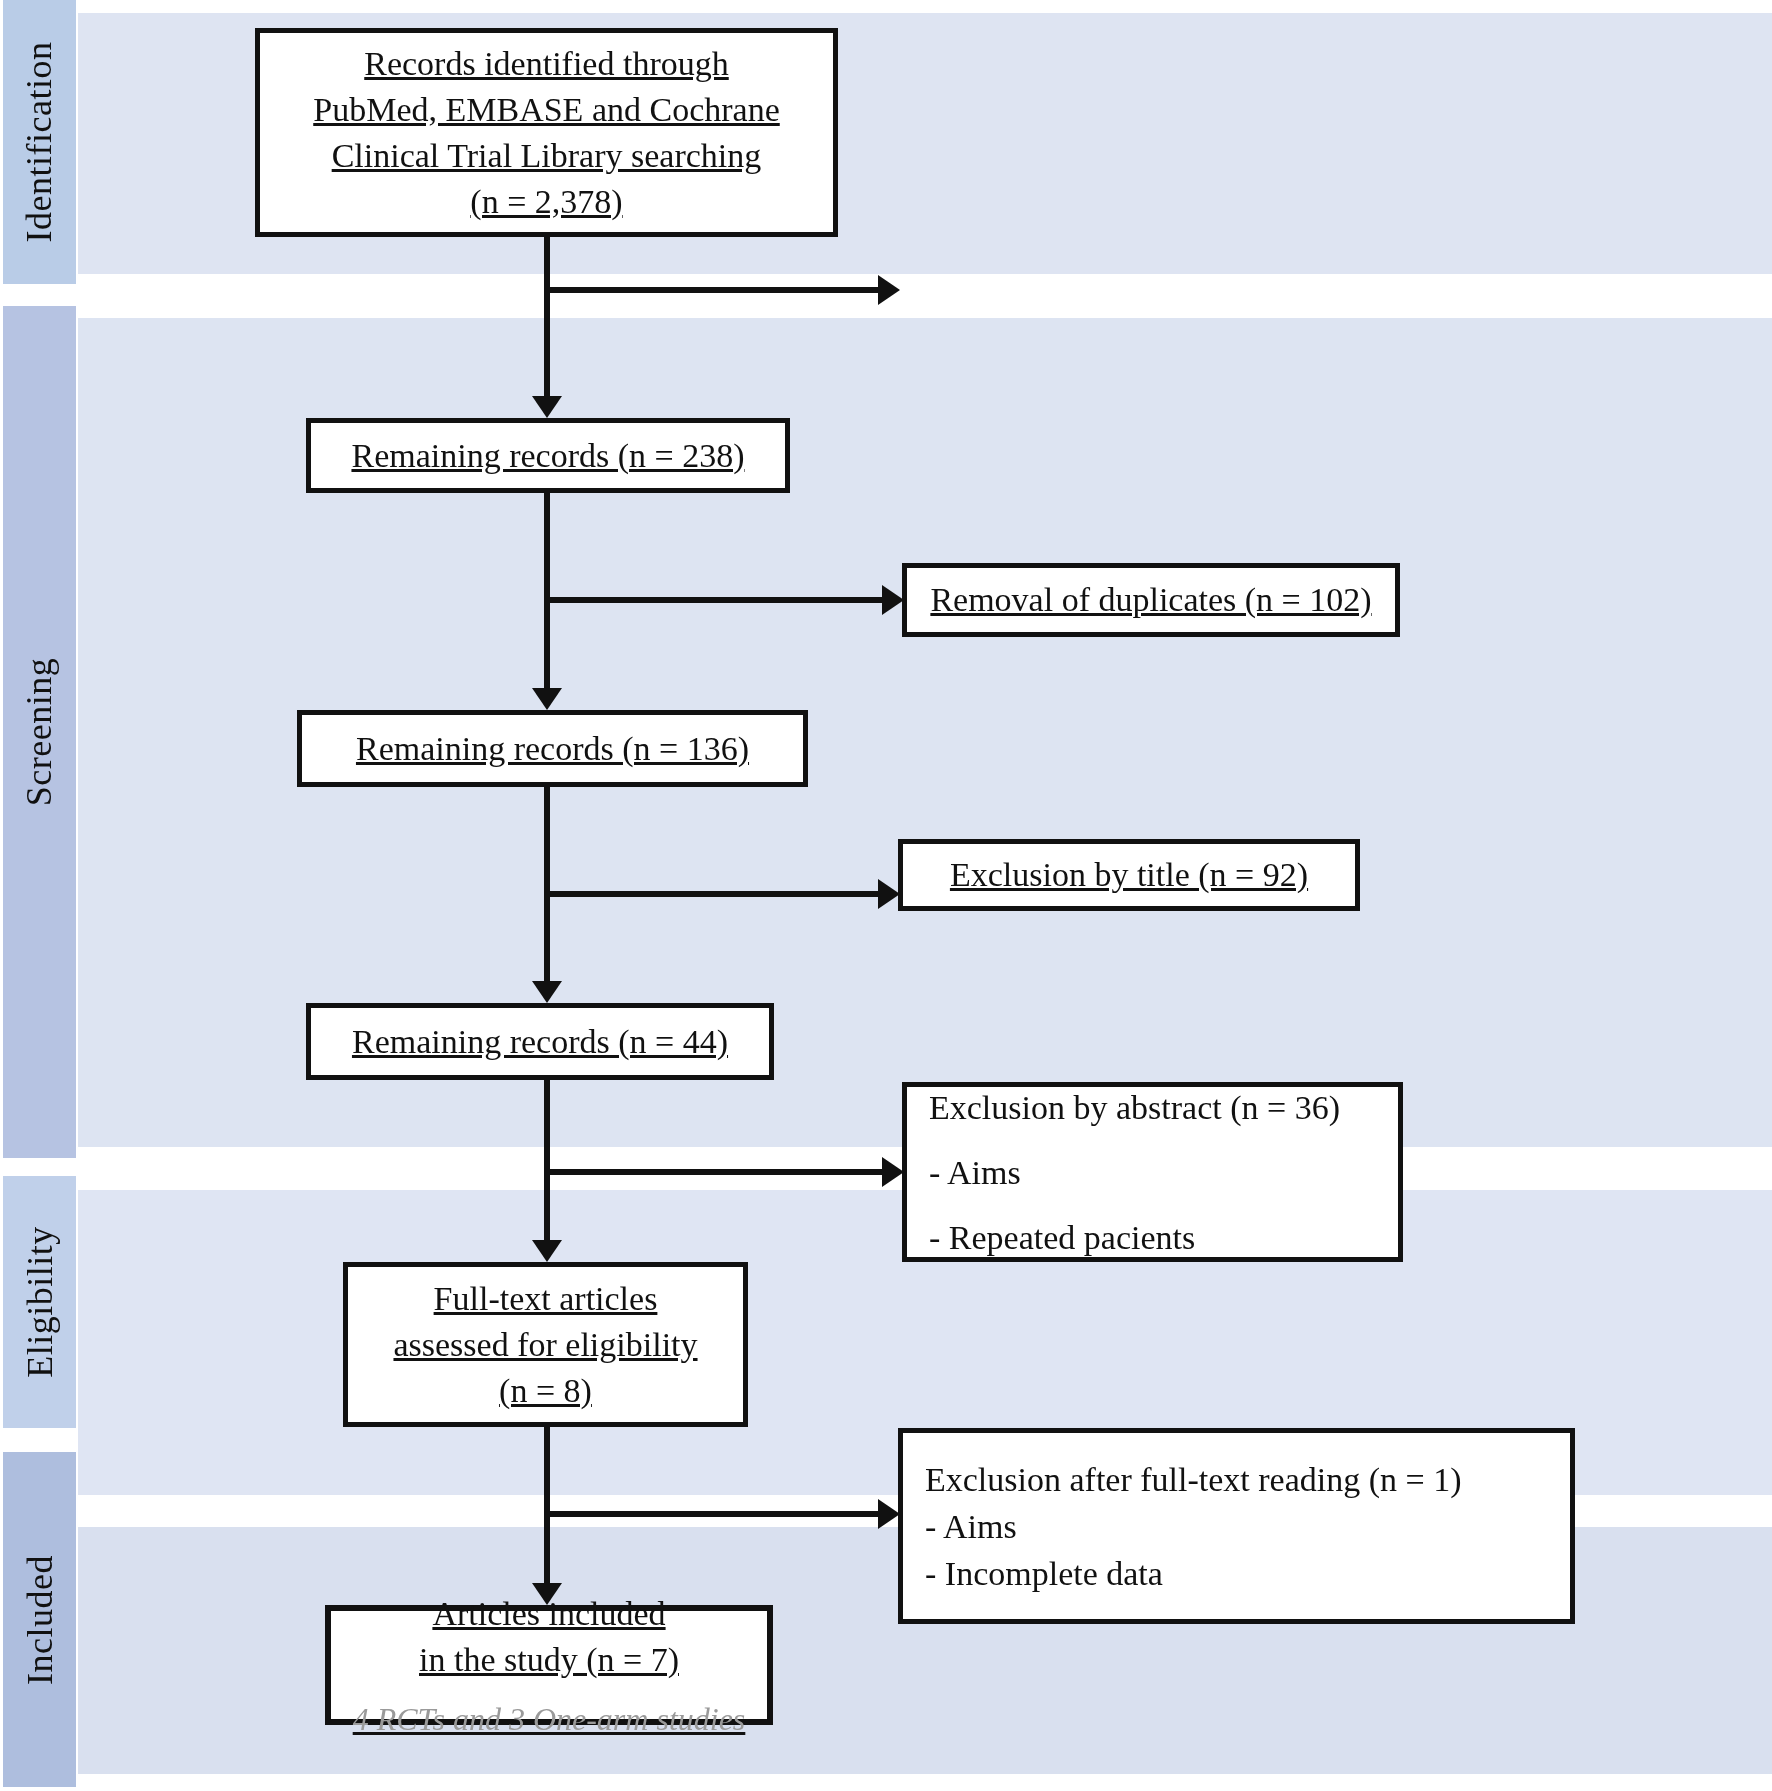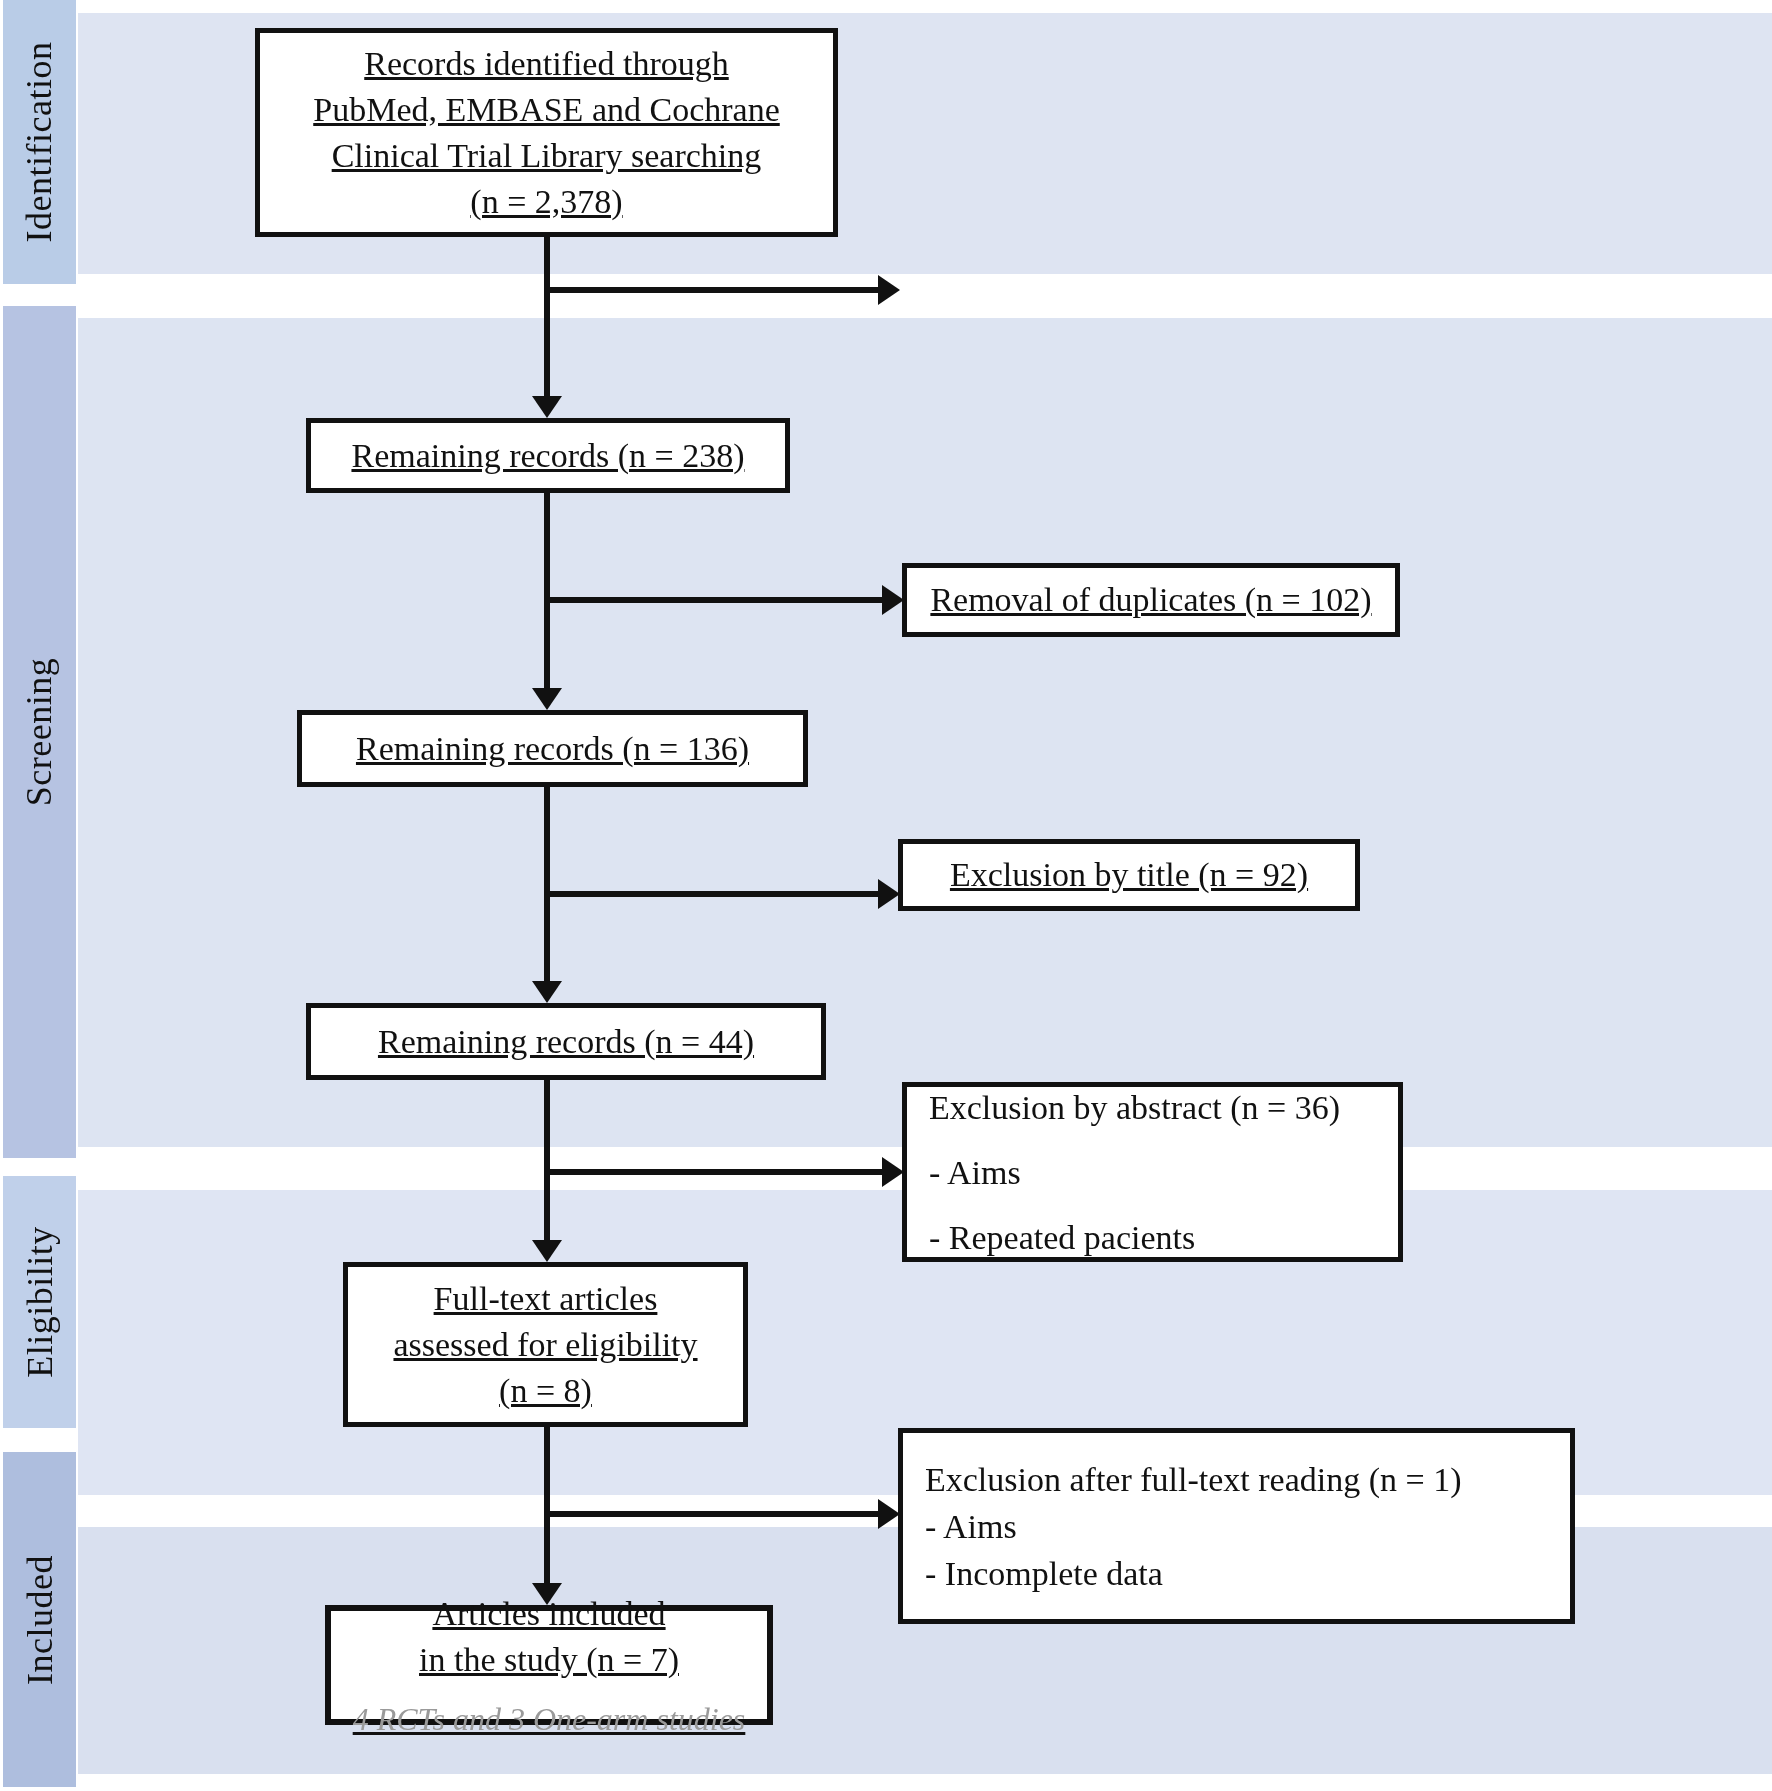--- a/index.html
+++ b/index.html
@@ -130,21 +130,21 @@
 
   <div class="fbox center" style="left:255px;top:28px;width:583px;height:209px;">Records identified through
 PubMed, EMBASE and Cochrane
 Clinical Trial Library searching
 (n = 2,378)</div>
 
   <div class="fbox center" style="left:306px;top:418px;width:484px;height:75px;">Remaining records (n = 238)</div>
 
   <div class="fbox center" style="left:297px;top:710px;width:511px;height:77px;">Remaining records (n = 136)</div>
 
-  <div class="fbox center" style="left:306px;top:1003px;width:520px;height:77px;">Remaining records (n = 44)</div>
+  <div class="fbox center" style="left:306px;top:1003px;width:468px;height:77px;">Remaining records (n = 44)</div>
 
   <div class="fbox center" style="left:343px;top:1262px;width:405px;height:165px;">Full-text articles
 assessed for eligibility
 (n = 8)</div>
 
   <div class="fbox center thick" style="left:325px;top:1605px;width:448px;height:120px;">
     <div class="stack" style="text-align:center;">
       <span style="white-space:pre-line;">Articles included
 in the study (n = 7)</span>
       <span class="note" style="font-size:32px;line-height:40px;">4 RCTs and 3 One-arm studies</span>

